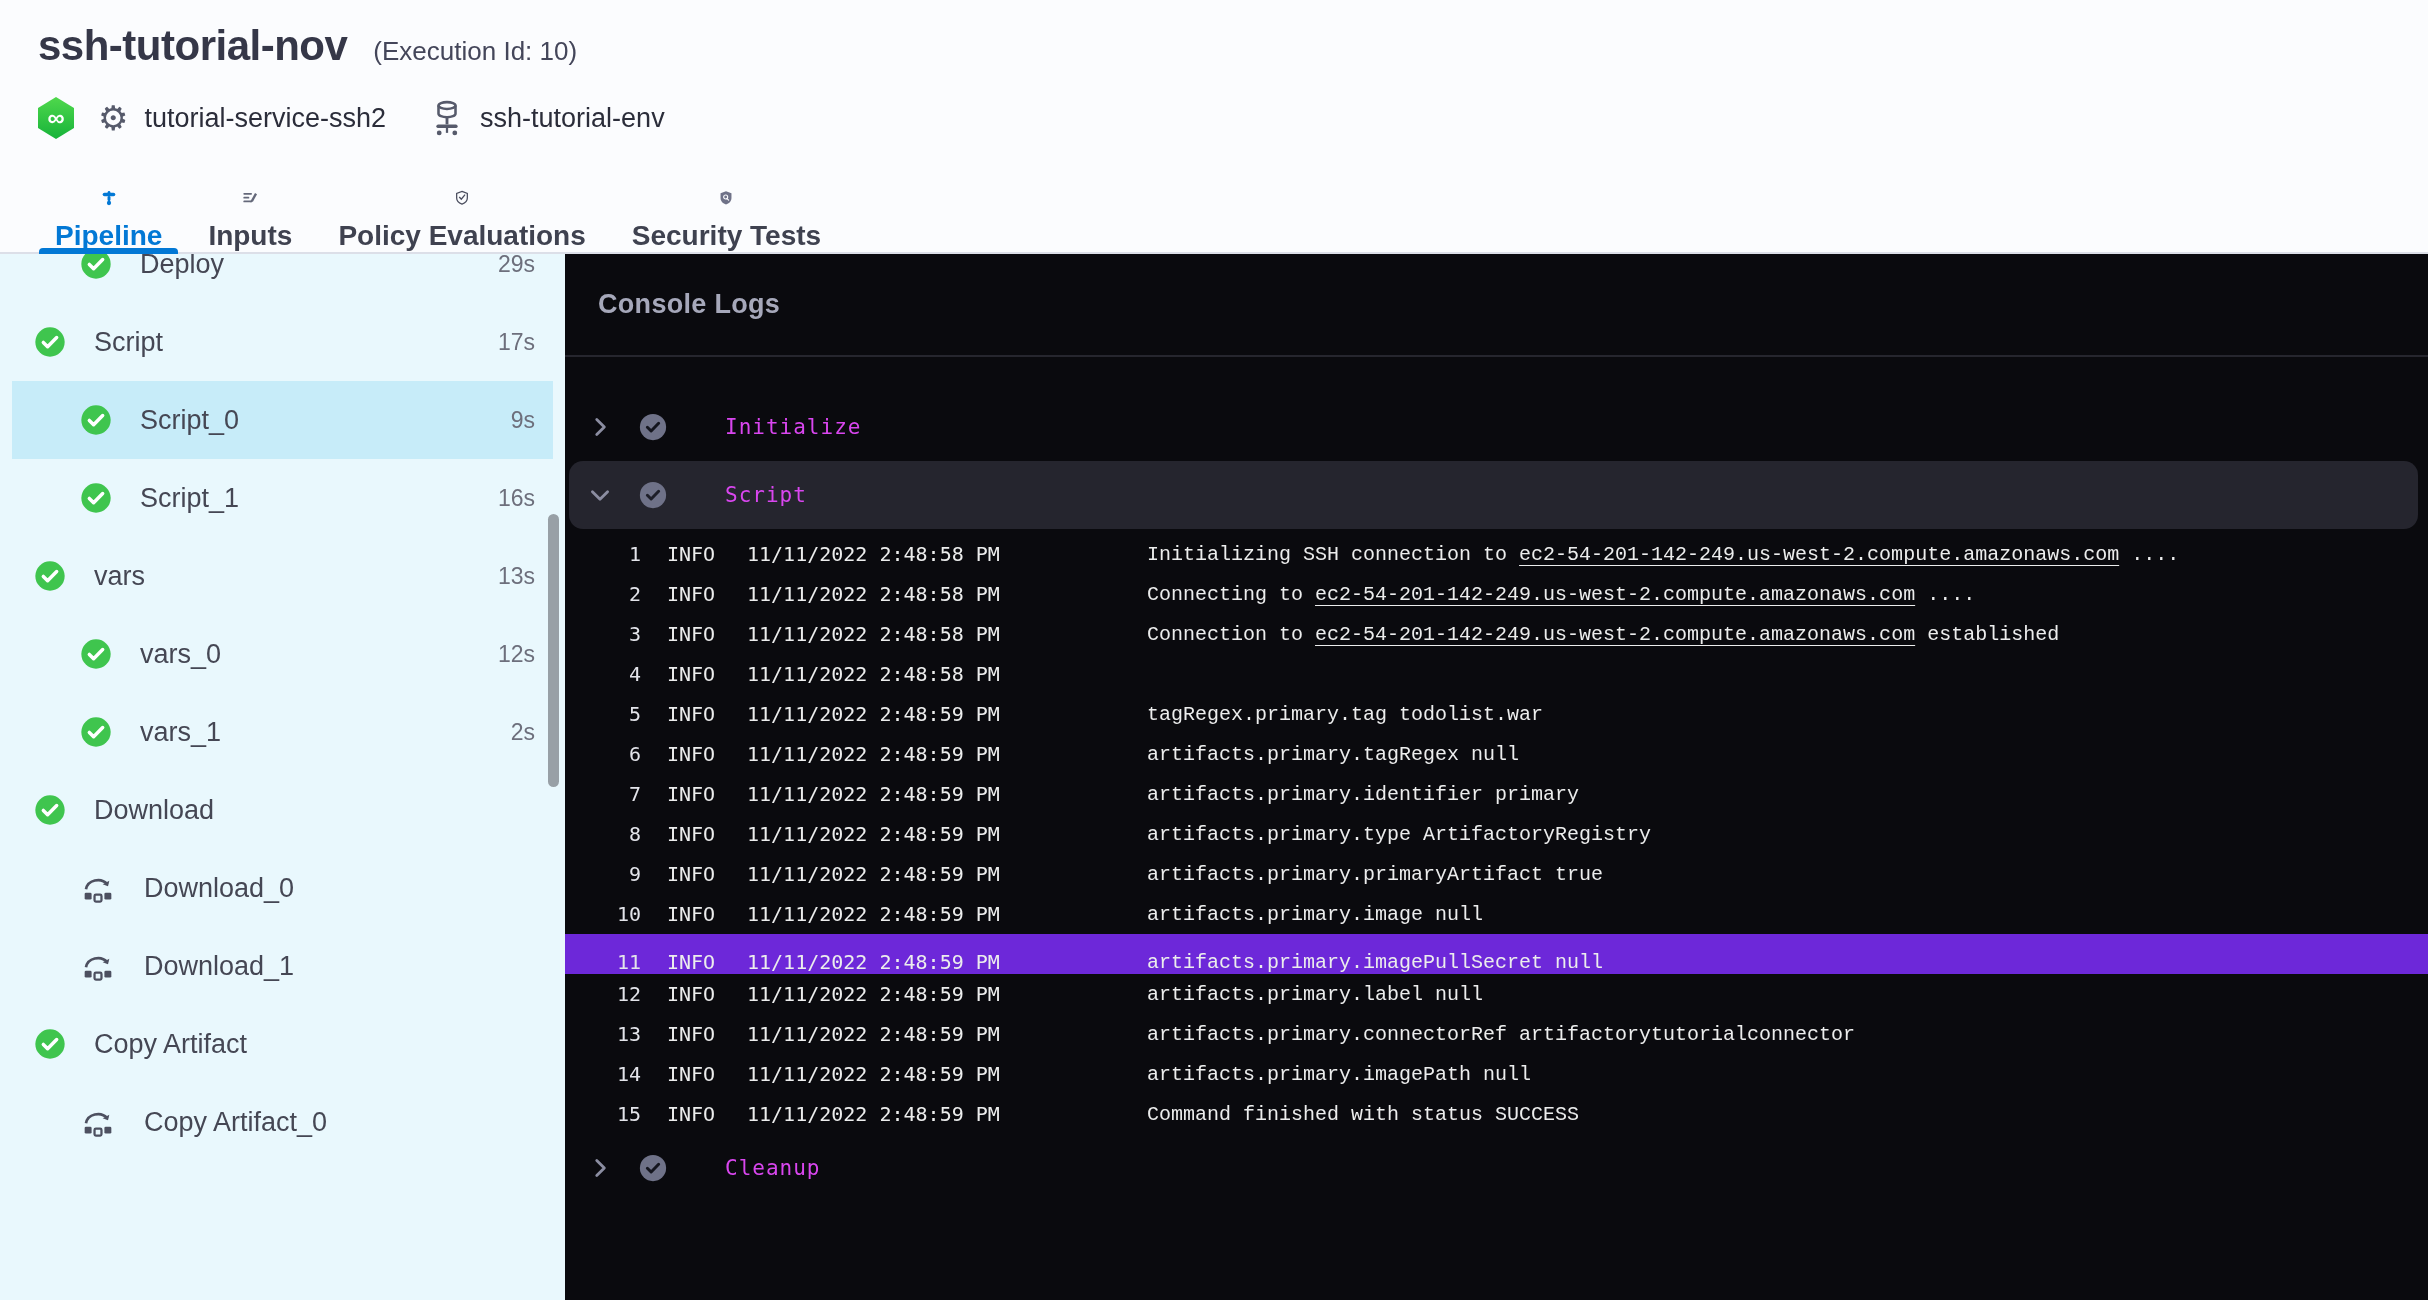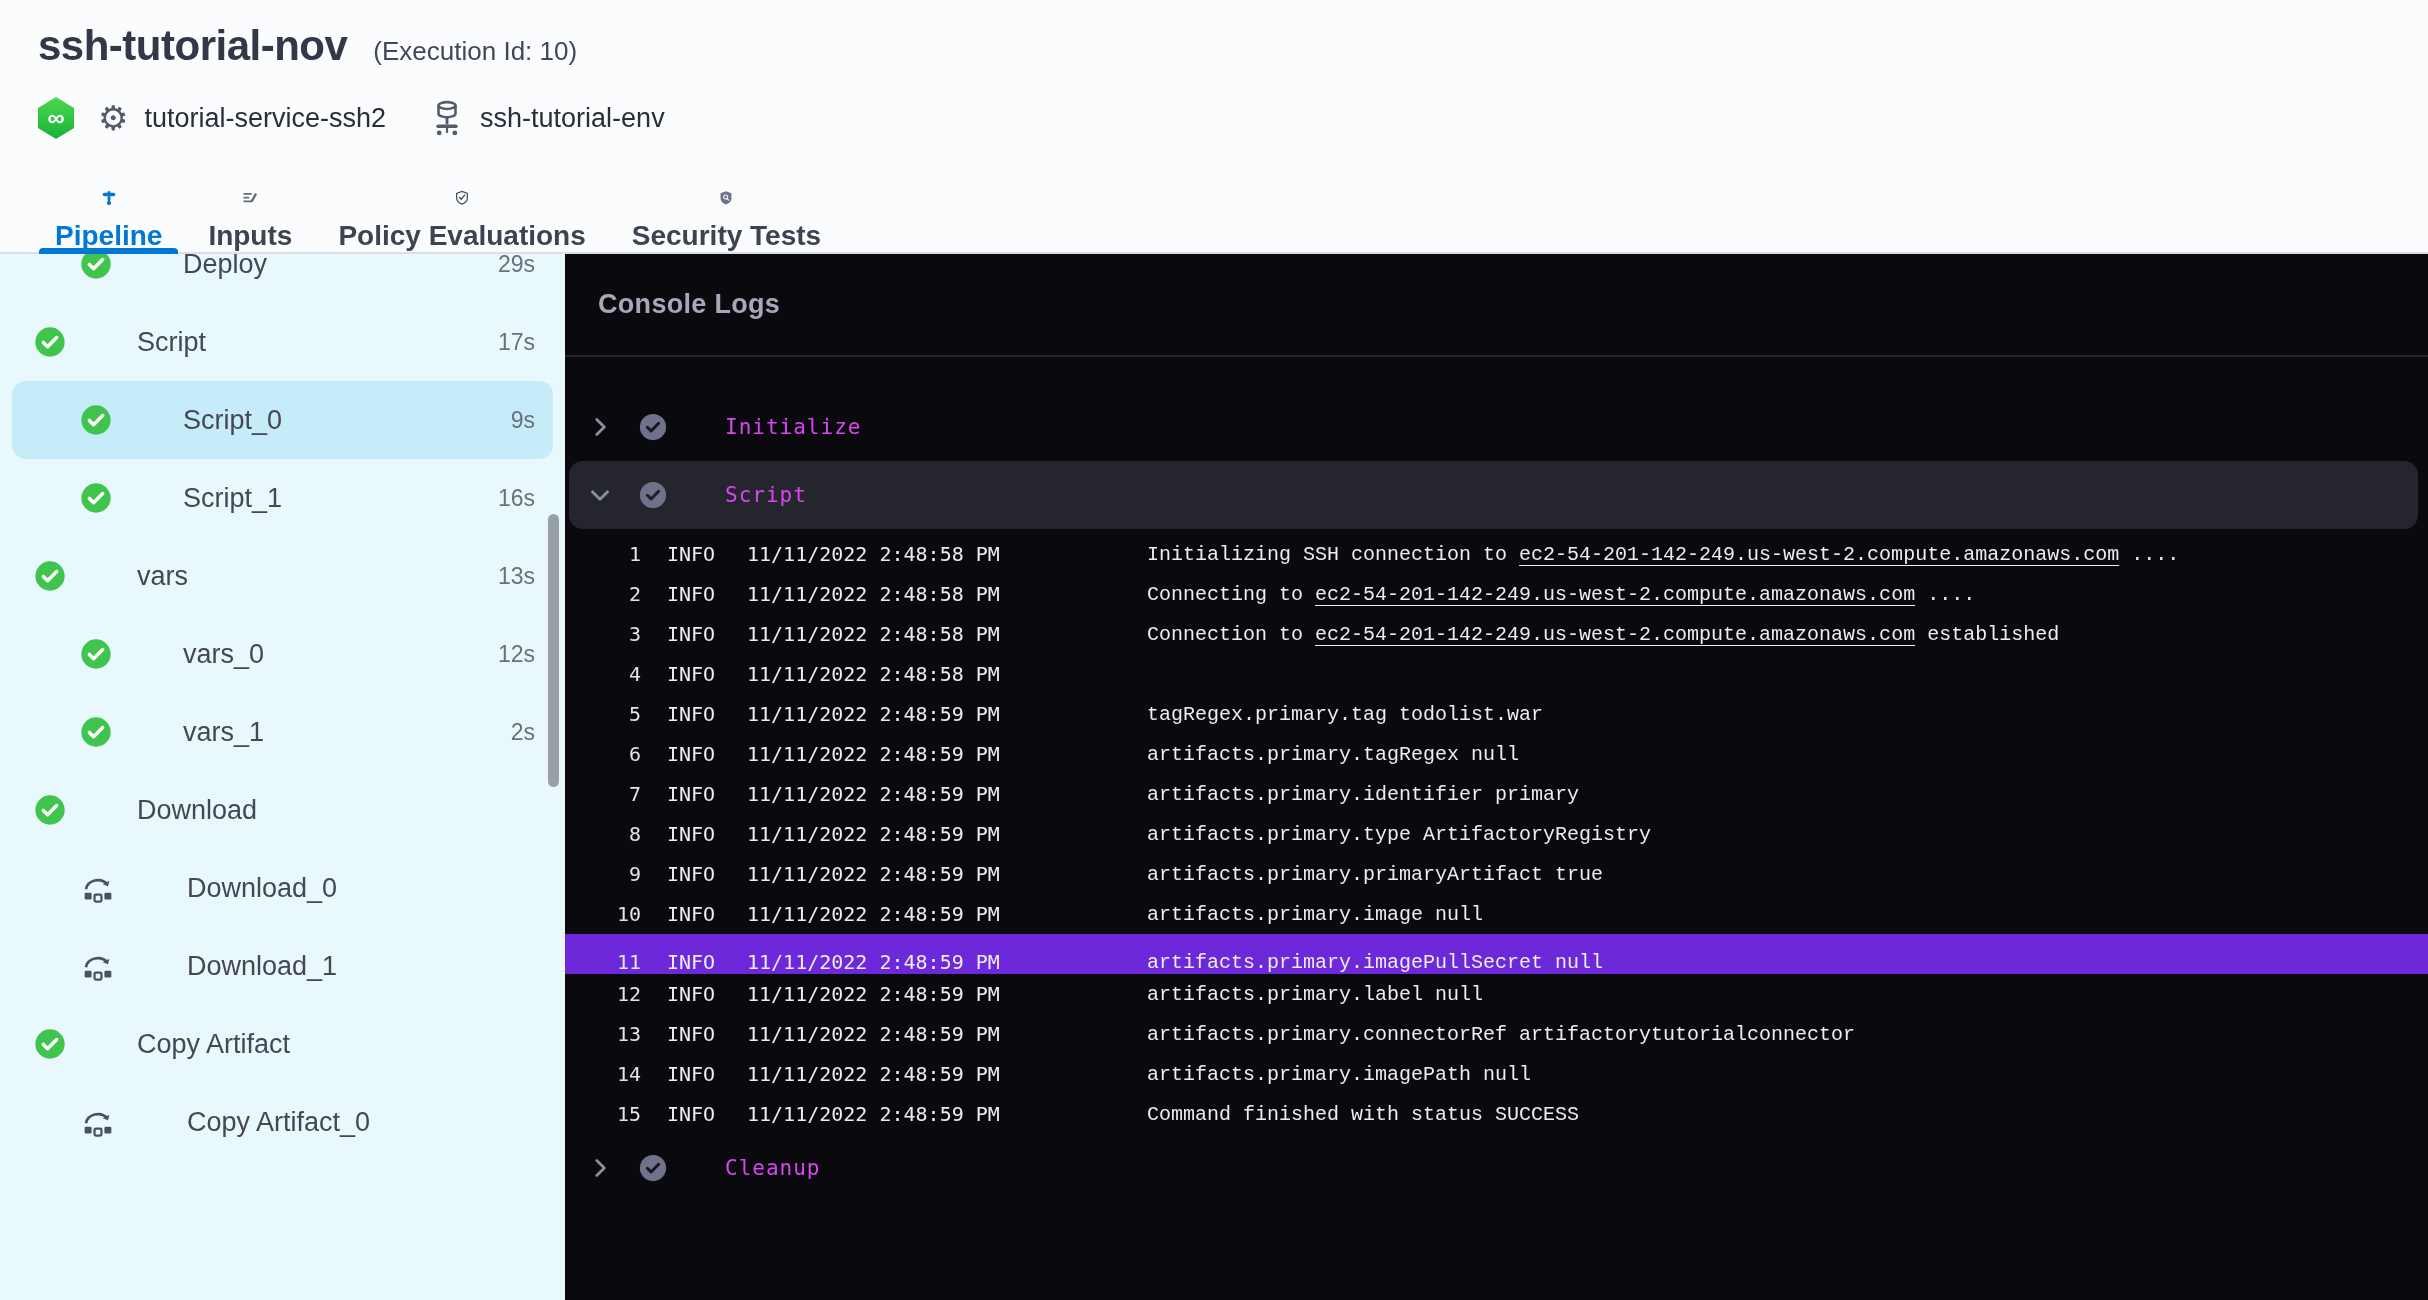--- a/index.html
+++ b/index.html
@@ -40,27 +40,27 @@
   .sb-header { height:117px; background:#fbfcfe; border-bottom:2px solid #dbe8ec; position:relative; }
   .chips { position:absolute; left:28px; top:40px; width:288px; display:flex; gap:9px; overflow:hidden; }
   .chip { width:36px; height:36px; border-radius:8px; background:#dcdde8; flex:0 0 auto; cursor:pointer; }
   .chip.success { background:#3fc54e; }
   .chips-scrollbar { position:absolute; left:15px; top:78px; width:274px; height:11px;
     background:#7c7d80; border-radius:6px; cursor:pointer; }
   .stages-count { position:absolute; right:28px; top:0; height:100%; display:flex; align-items:center;
     font-size:27px; color:#4f5162; }
   .sb-list { flex:1; background:#e9f8fd; overflow:hidden; position:relative; }
   .sb-rows > .sb-row:first-child { margin-top:-29px; }
-  .sb-row { height:78px; display:flex; align-items:center; cursor:pointer;gap:43px; }
+  .sb-row { height:78px; display:flex; align-items:center; cursor:pointer; }
   .sb-row .row-icon { flex:0 0 auto; display:flex; }
   .sb-row.lvl1 { padding-left:34px; }
   .sb-row.lvl2 { padding-left:80px; }
   .sb-row .row-label { font-size:27px; color:#454754; margin-left:28px; white-space:nowrap; }
   .sb-row .row-duration { margin-left:auto; margin-right:30px; font-size:23px; color:#6d6f7c; }
-  .sb-row.selected { background:#c7ecf9; border-radius:14px; margin-left:12px; margin-right:12px; }
+  .sb-row.selected { background:#c7ecf9; border-radius:0; margin-left:12px; margin-right:12px; }
   .sb-row.selected.lvl2 { padding-left:68px; }
   .sb-row.selected .row-duration { margin-right:18px; }
   .sb-scrollthumb { position:absolute; left:548px; top:260px; width:11px; height:273px;
     background:#98a0a6; border-radius:6px; cursor:pointer; }
 
   
   .console { flex:1; background:#0a0a0e; display:flex; flex-direction:column; min-width:0; }
   .console-header { height:103px; border-bottom:2px solid #26262e; display:flex; align-items:center;
     padding-left:33px; flex:0 0 auto; }
   .console-title { font-size:27px; font-weight:bold; color:#a6a8ba; letter-spacing:0.3px; }

